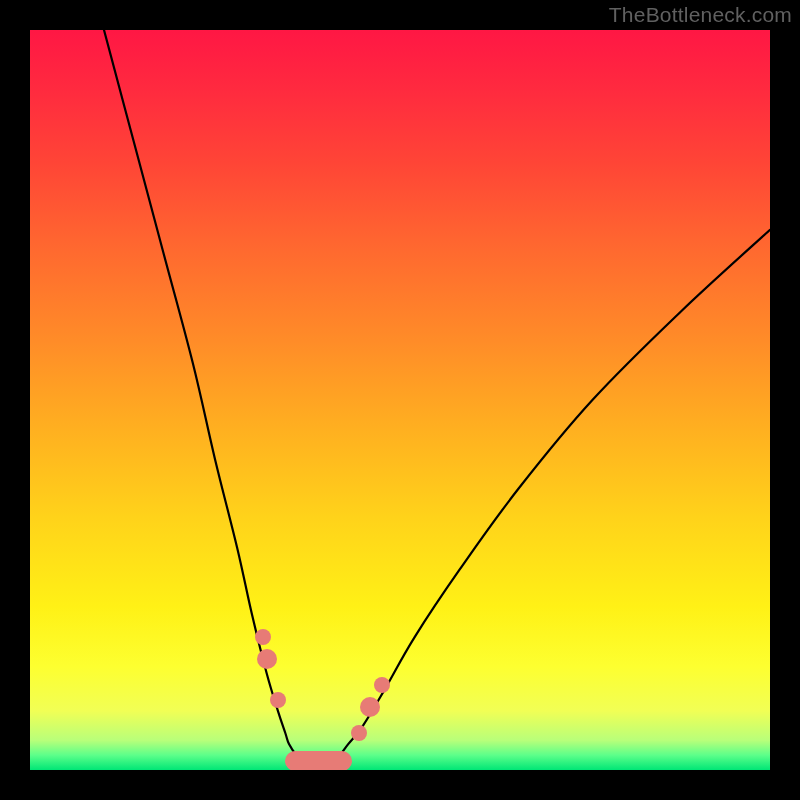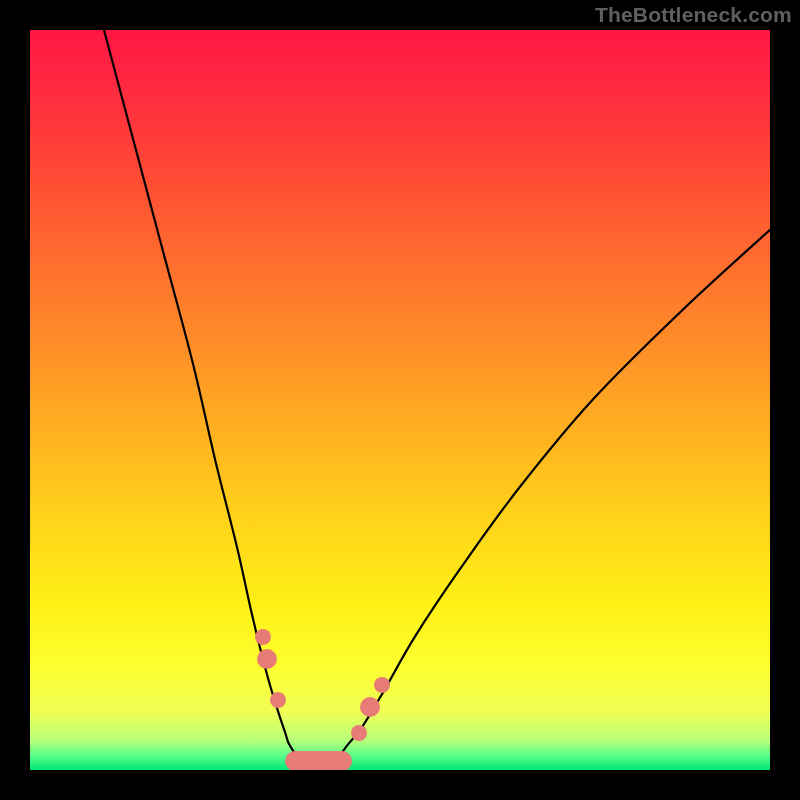--- a/index.html
+++ b/index.html
@@ -46,21 +46,21 @@
       #5cff8a 98%,
       #00e676 100%
     );
   }
   .watermark {
     position: absolute;
     top: 3px;
     right: 8px;
     color: #606060;
     font-size: 21px;
-    font-weight: 700;
+    font-weight: 400;
     letter-spacing: 0.2px;
     user-select: none;
   }
   svg.curve {
     position: absolute;
     inset: 0;
     width: 740px;
     height: 740px;
   }
   .curve-path {

